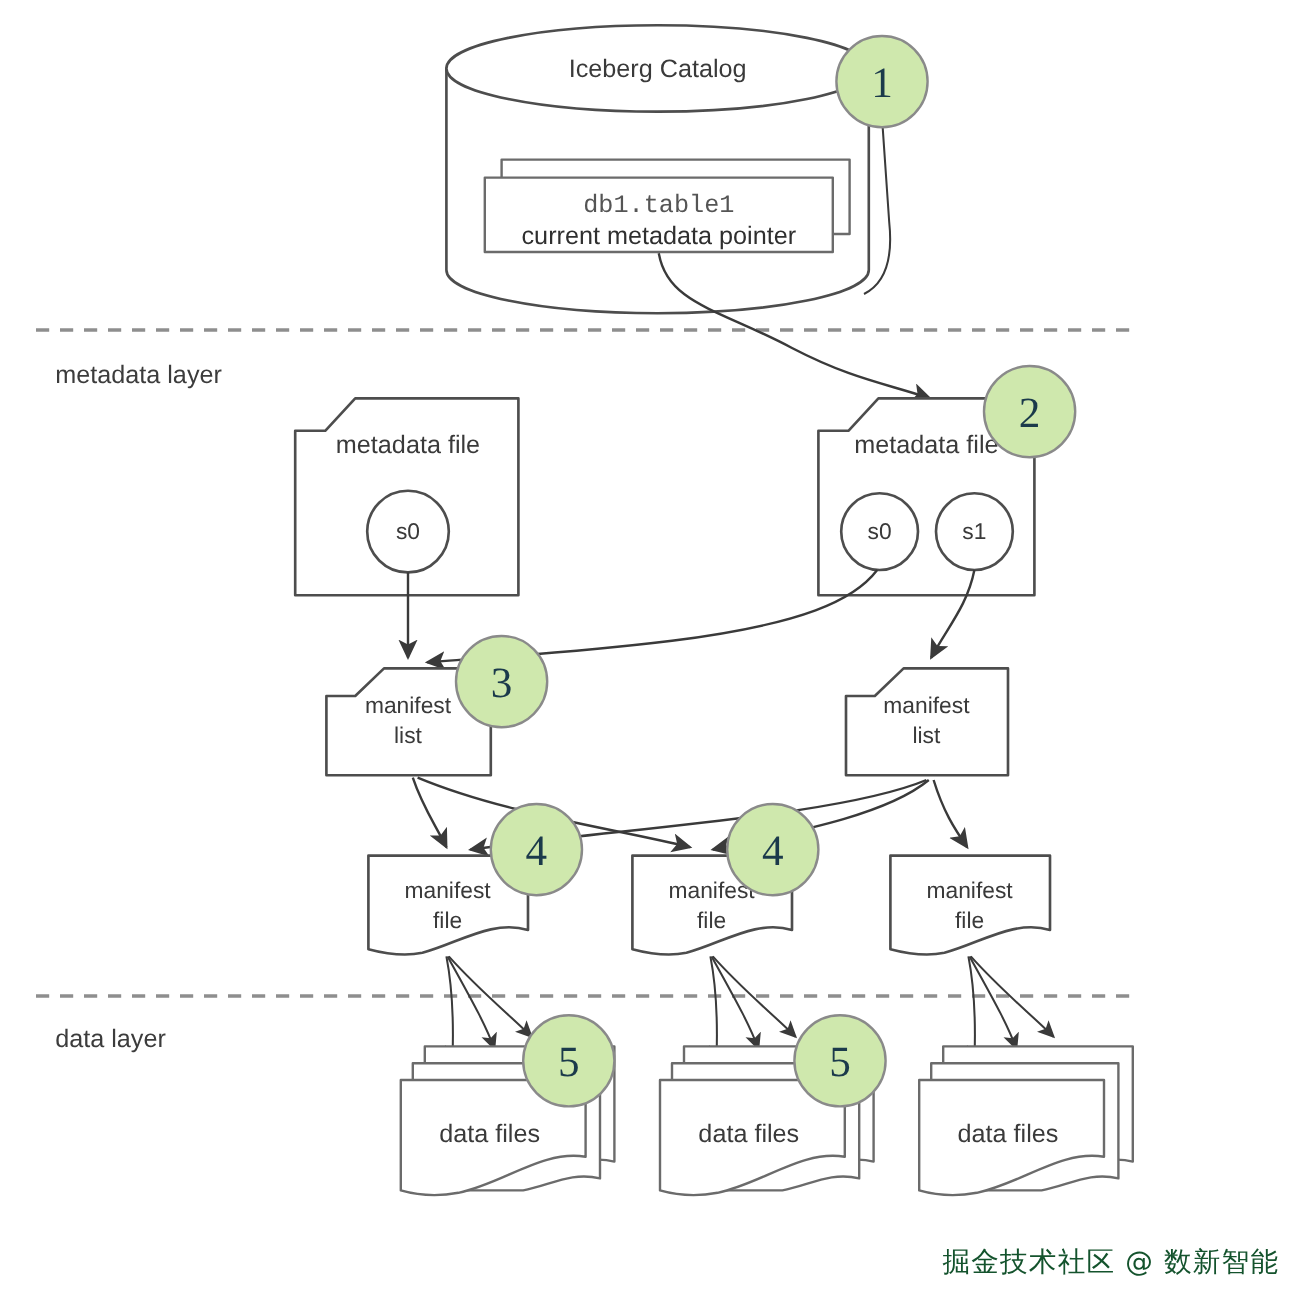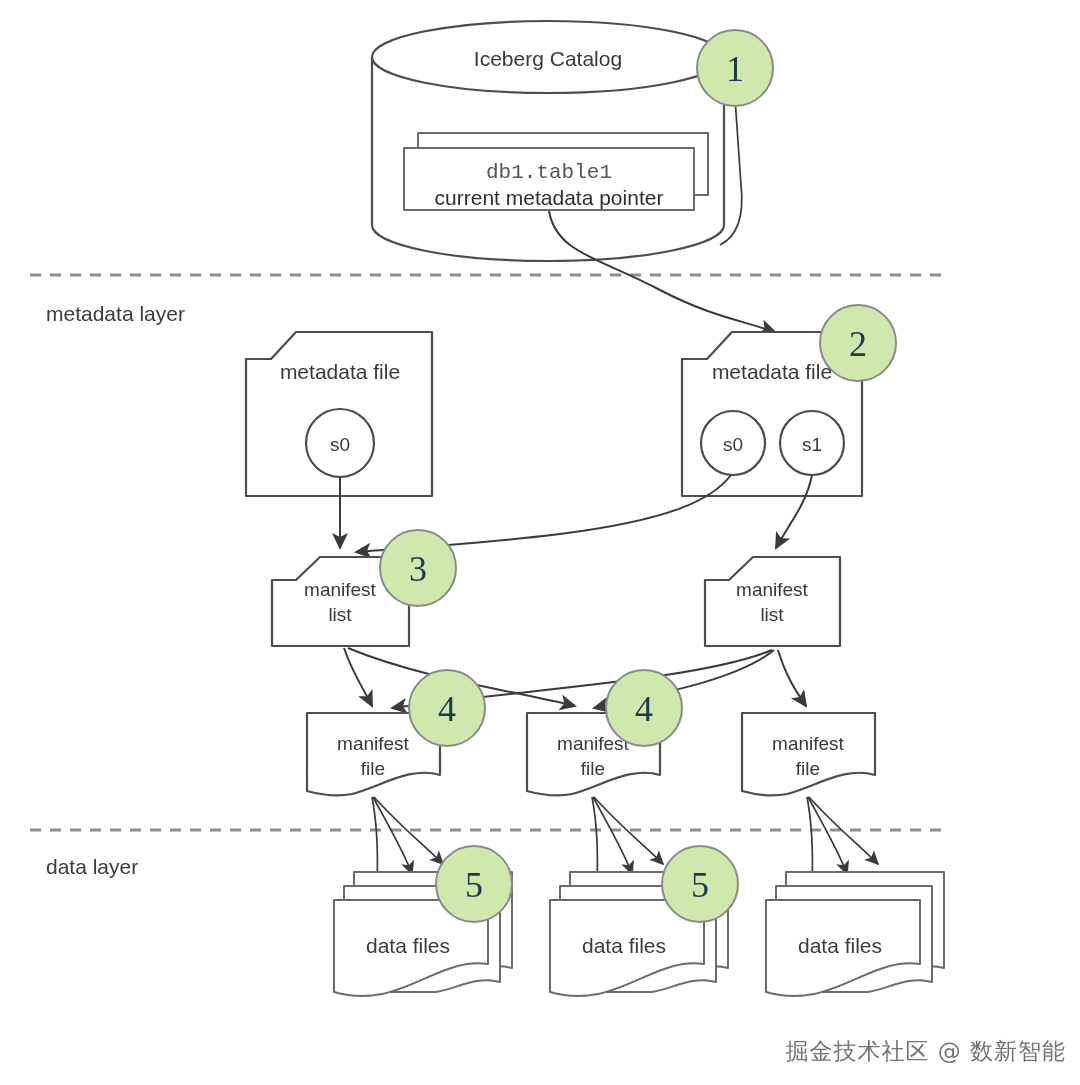--- a/index.html
+++ b/index.html
@@ -105,21 +105,21 @@
     stroke-width: 3;
     stroke-dasharray: 11 9;
     stroke-linecap: butt;
   }
   .watermark {
     position: absolute;
     right: 14px;
     bottom: 18px;
     font-family: "DejaVu Sans", sans-serif;
     font-size: 23px;
-    color: #737373;
+    color: #14532d;
     letter-spacing: 1px;
     white-space: nowrap;
     user-select: none;
   }
 </style>
 </head>
 <body>
 
 <div id="diagram-root">
 

